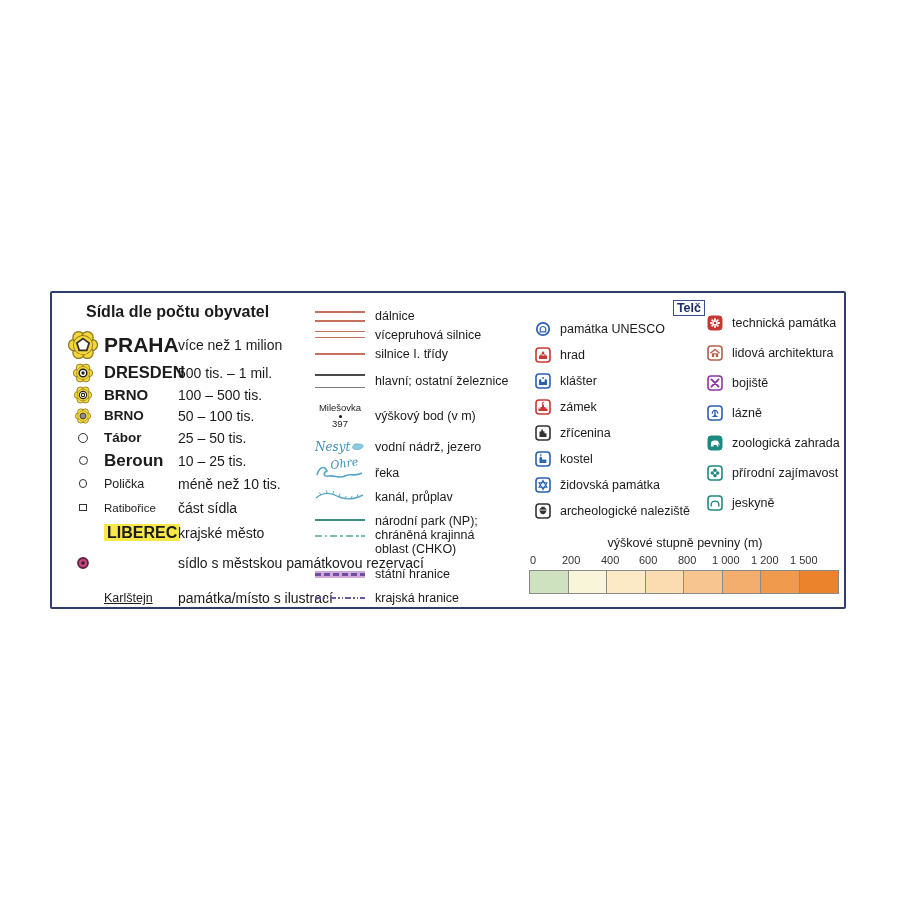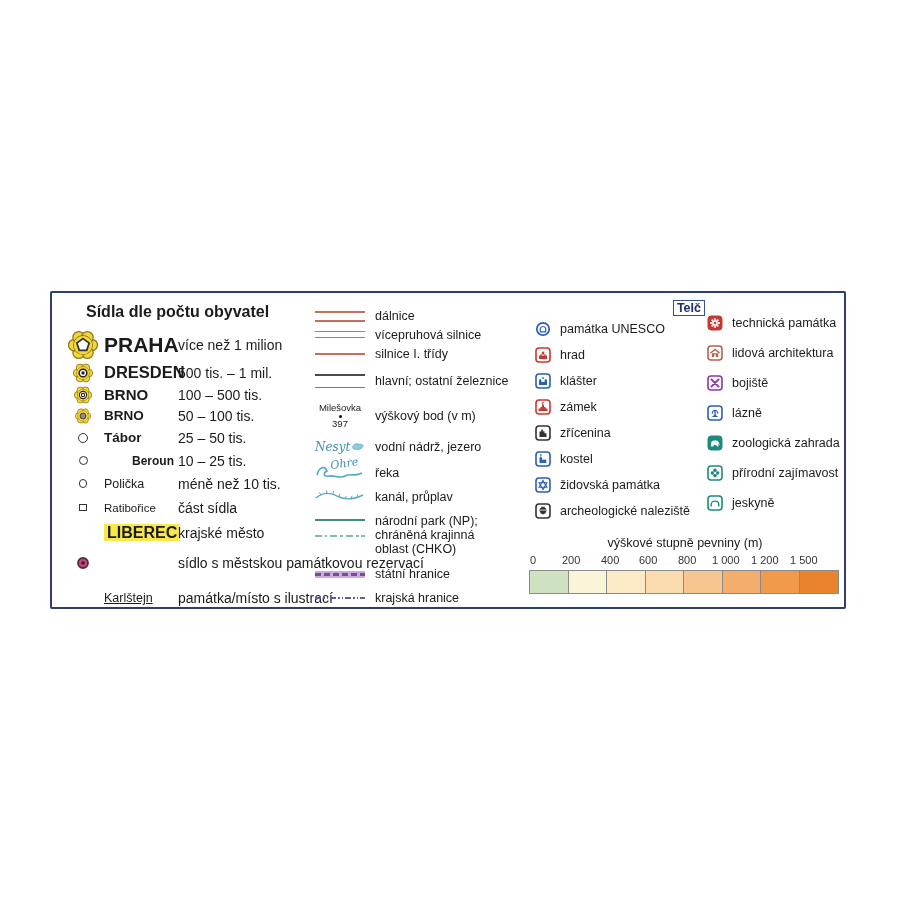--- a/index.html
+++ b/index.html
@@ -11,21 +11,21 @@
   .settle-title{font-weight:bold;font-size:16px;margin:4px 0 8px 24px;}
   .srow{display:flex;align-items:center;}
   .scell-sym{width:42px;display:flex;justify-content:center;align-items:center;flex:none;}
   .scell-name{width:70px;flex:none;white-space:nowrap;}
   .scell-desc{font-size:14px;margin-left:4px;white-space:nowrap;}
   .n-praha{font-weight:bold;font-size:21px;}
   .n-dresden{font-weight:bold;font-size:16.5px;}
   .n-brno{font-weight:bold;font-size:15px;}
   .n-most{font-weight:bold;font-size:13.5px;}
   .n-tabor{font-weight:bold;font-size:13.5px;}
-  .n-beroun{font-weight:bold;font-size:12px;text-align:right;}
+  .n-beroun{font-weight:bold;font-size:17px;}
   .n-policka{font-size:12.5px;}
   .n-ratib{font-size:11.5px;}
   .n-liberec{font-weight:bold;font-size:16px;background:#f9e84a;padding:0 3px;}
   .n-karlstejn{font-size:12.5px;text-decoration:underline;}
   .ring{border:1.3px solid #333;border-radius:50%;background:#fff;}
   .sq{border:1.2px solid #333;background:#fff;}
   
   .col-lines{position:absolute;left:263px;top:14px;width:232px;}
   .lrow{display:flex;align-items:center;}
   .lcell{width:50px;flex:none;}

